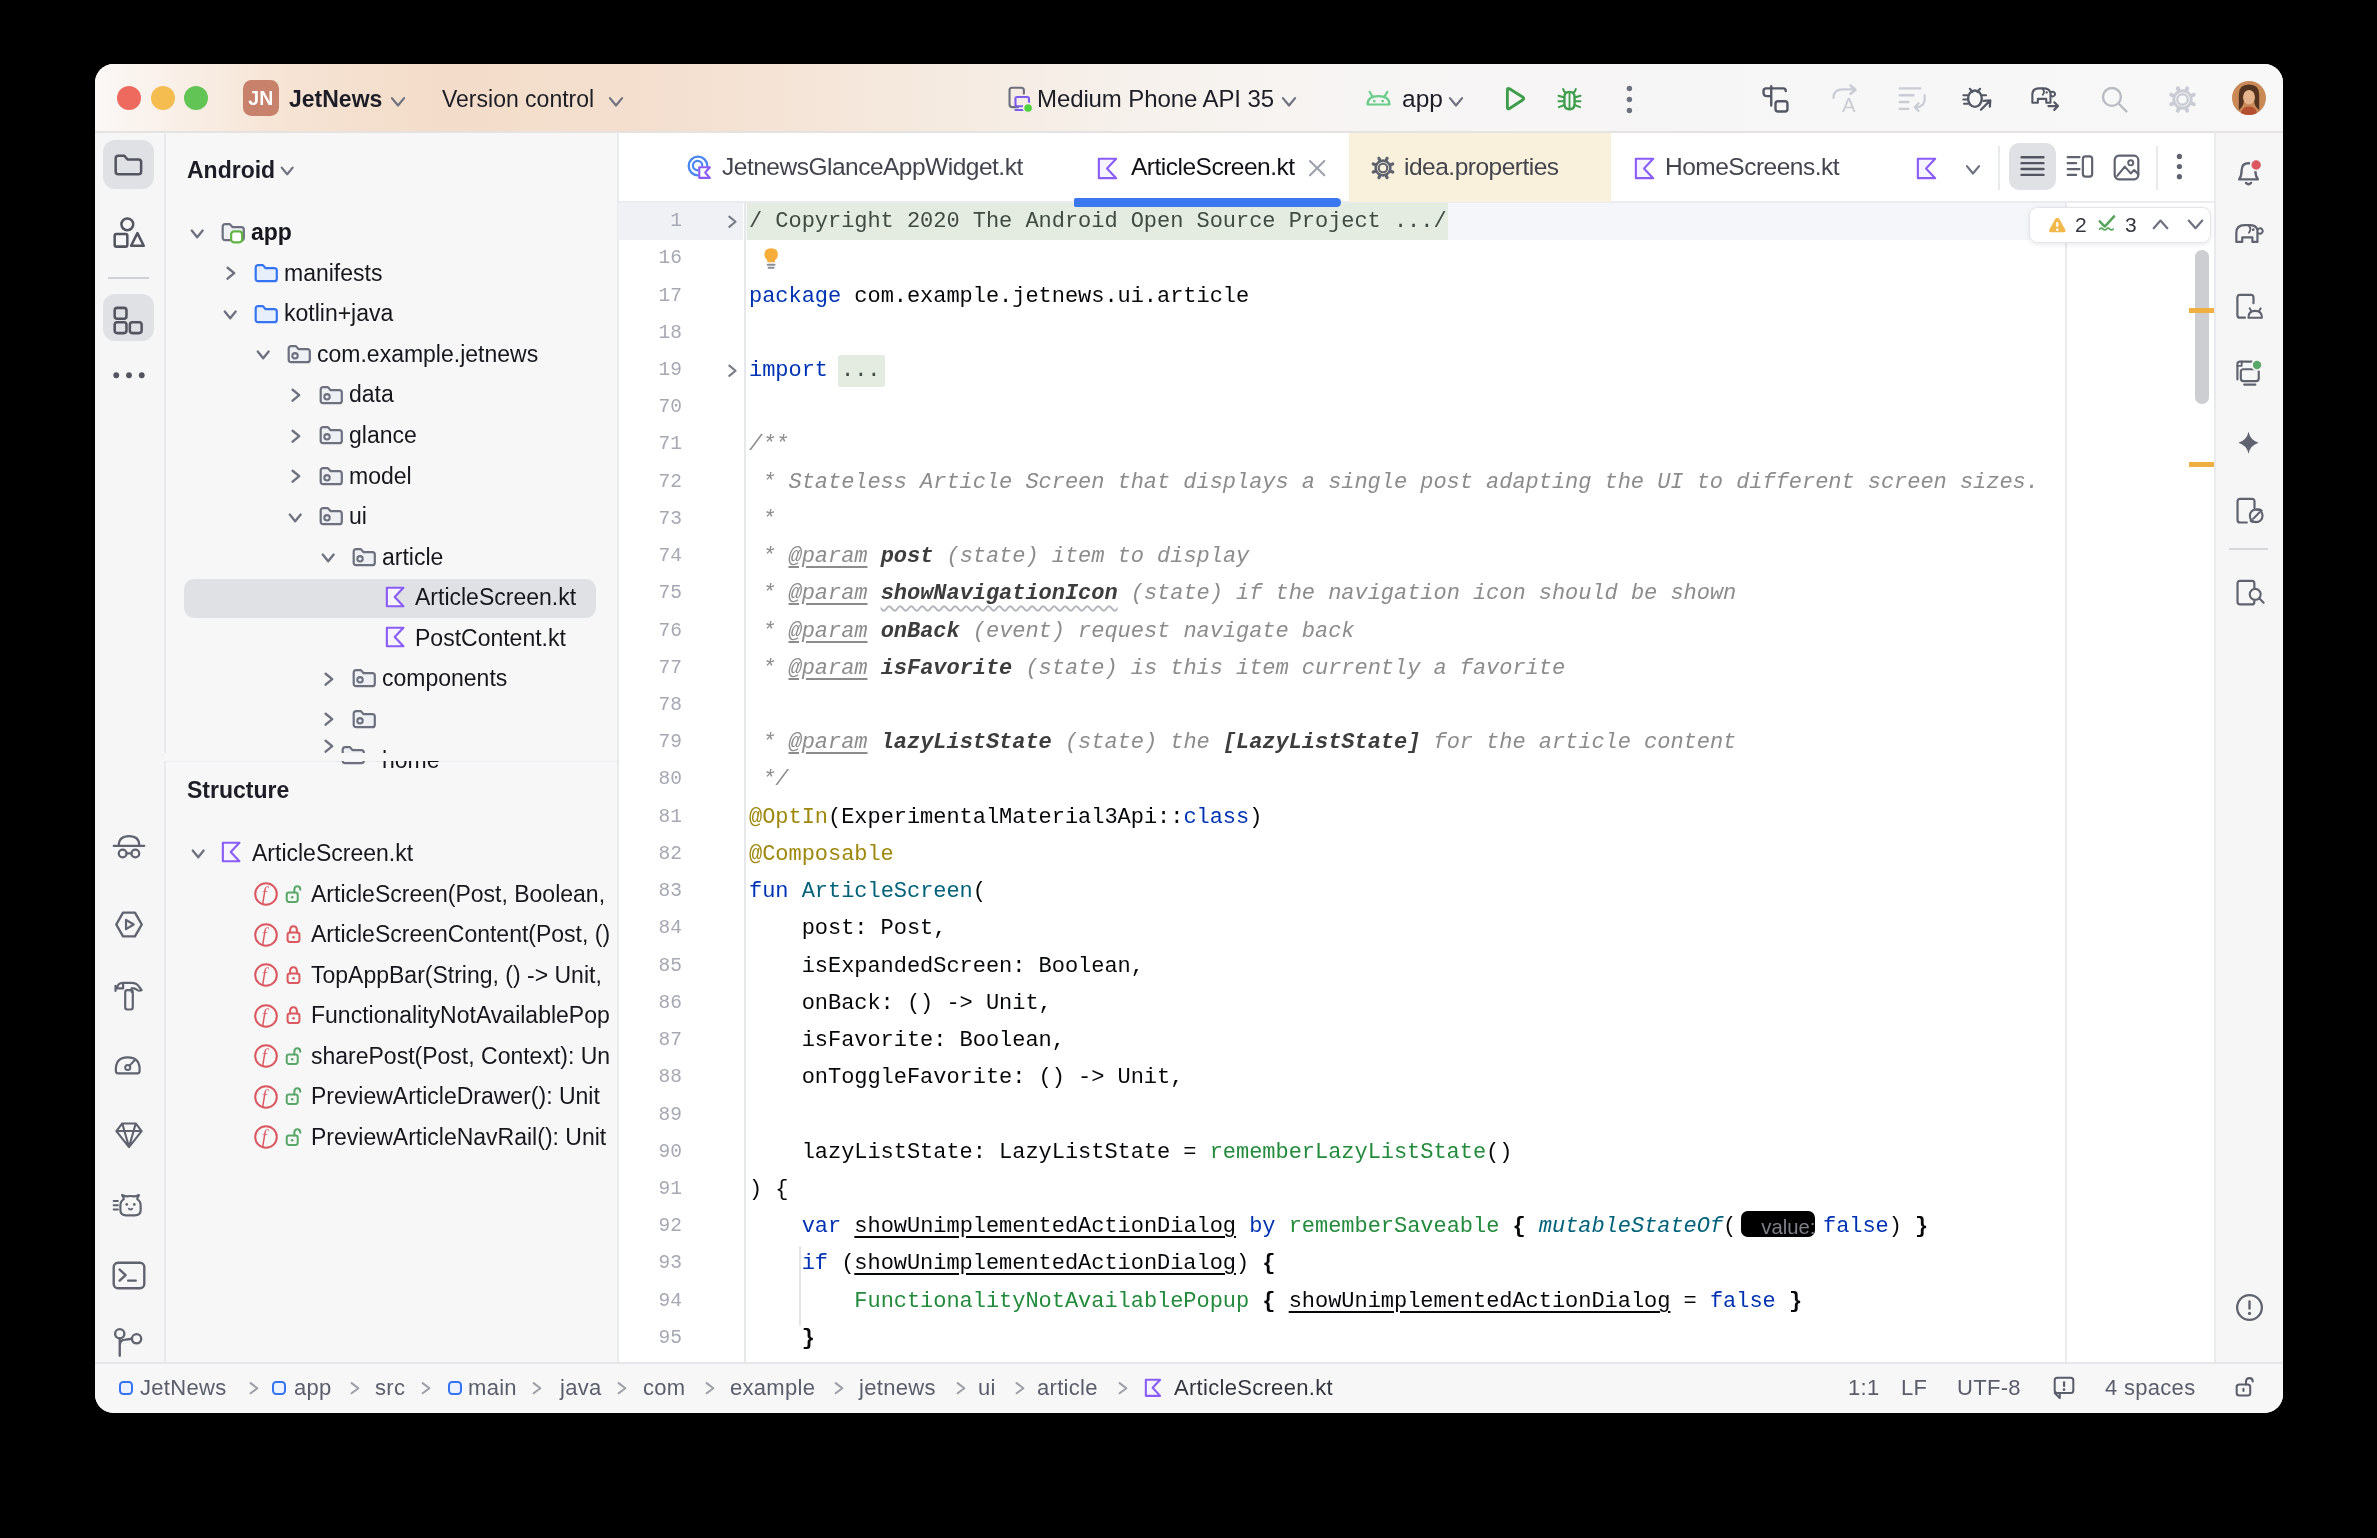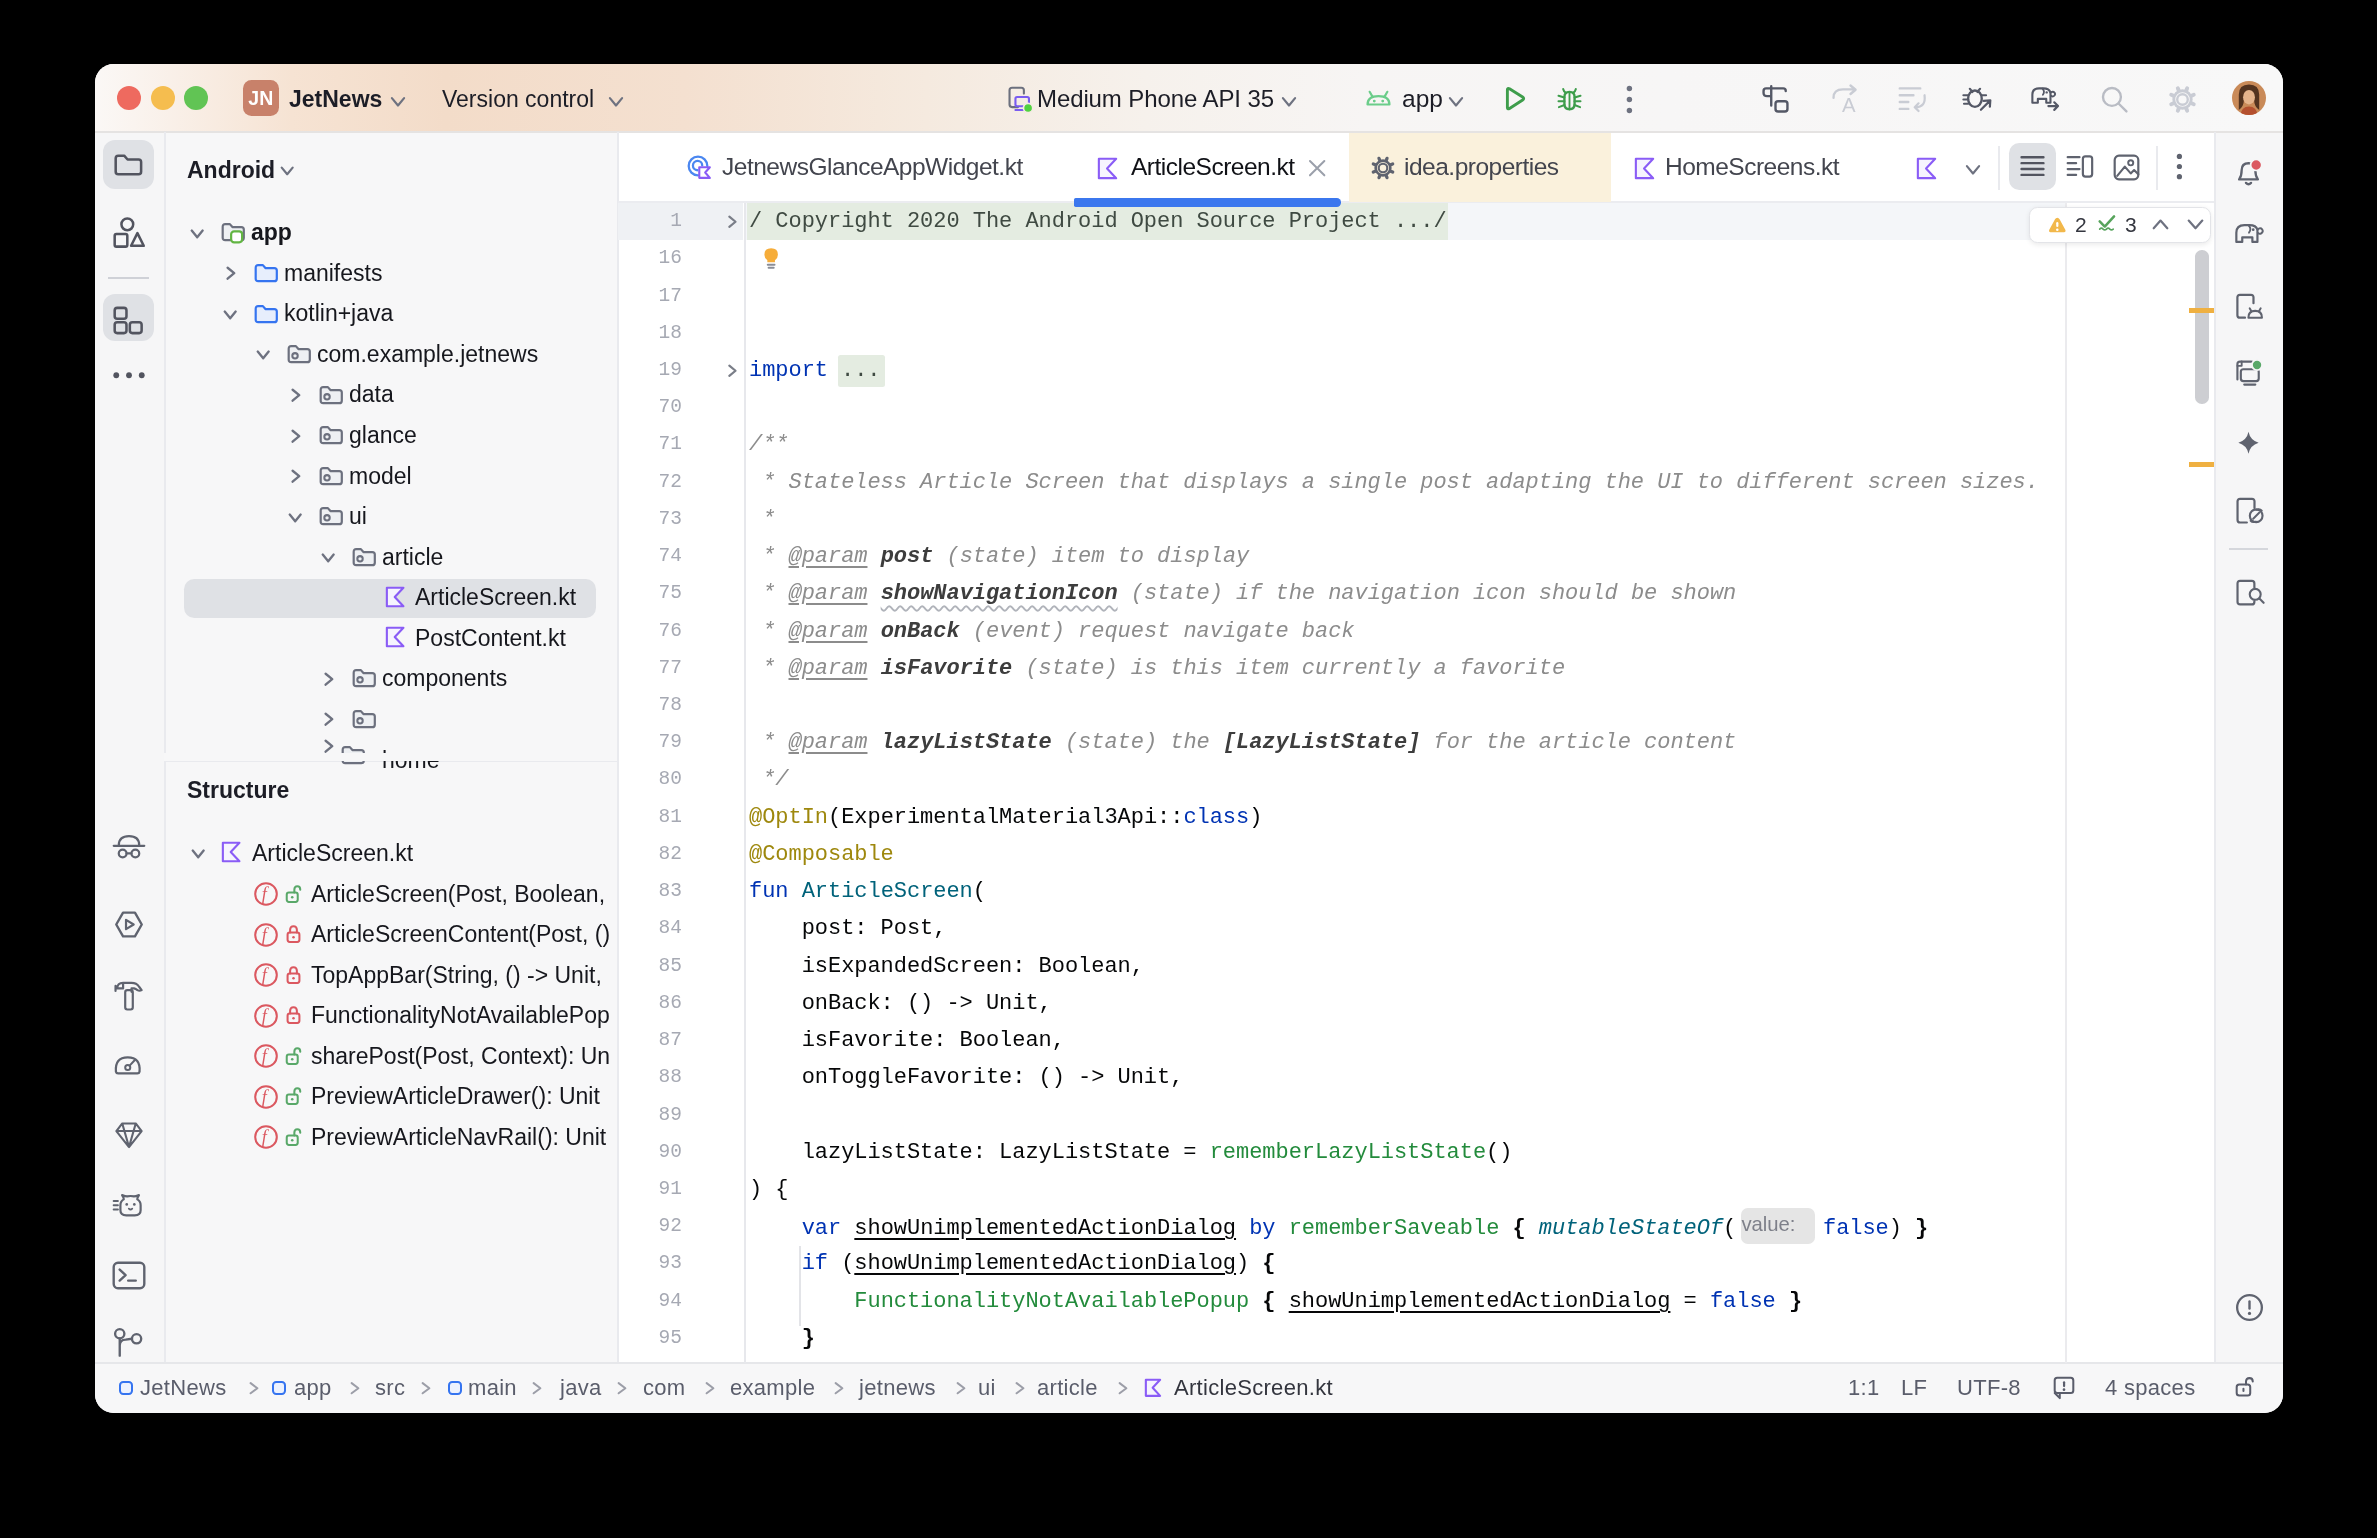--- a/index.html
+++ b/index.html
@@ -10,21 +10,21 @@
 .uit{color:#1c1d26;font-size:23px;white-space:pre}
 .ln{position:absolute;left:749px;height:37px;line-height:37px;font-family:"Liberation Mono",monospace;font-size:22px;letter-spacing:-0.04px;white-space:pre;color:#060708}
 .gn{position:absolute;left:618px;width:64px;height:37px;line-height:37px;text-align:right;font-family:"Liberation Mono",monospace;font-size:19.5px;color:#a6a9b3}
 .k{color:#0033b3}.fn{color:#00627a}.g{color:#238b3c}.an{color:#9e880d}.c{color:#8c8c8c;font-style:italic}
 .cb{color:#3d3d3d;font-weight:bold;font-style:italic}
 .pt{text-decoration:underline;text-underline-offset:4.2px}
 .uu{text-decoration:underline;text-underline-offset:4.2px}
 .sq{text-decoration:underline wavy #b0b3ba;text-underline-offset:6px;text-decoration-thickness:1.7px}
 .brc{font-weight:bold}
 .ti{color:#00627a;font-style:italic}
-.inlay{display:inline-block;vertical-align:middle;margin:0 7.6px 5.1px 5.1px;width:74px;height:36px;border-radius:6.8px;background:#e5e5e5;color:#7e808a;font-family:"Liberation Sans",sans-serif;font-size:20.3px;letter-spacing:0;line-height:32px;text-align:left}
+.inlay{display:inline-block;vertical-align:middle;margin:0 7.6px 5.1px 5.1px;width:74px;height:26px;border-radius:6.8px;background:#000000;color:#7e808a;font-family:"Liberation Sans",sans-serif;font-size:20.3px;letter-spacing:0;line-height:32px;text-align:right}
 .trow{position:absolute;height:41px;line-height:41px;font-size:23px;color:#16171d;white-space:pre}
 .srow{position:absolute;height:41px;line-height:41px;font-size:23px;color:#16171d;white-space:pre}
 .crumb{position:absolute;top:1363px;height:49px;line-height:49px;font-size:22px;letter-spacing:0.3px;color:#5a5d6b;white-space:pre}
 </style></head>
 <body>
 <div class="win">
     <div class="cv">
       <div class="abs" style="left:95px;top:64px;width:2188px;height:68px;background:linear-gradient(90deg,#fbf8f6 0%,#f6e3d3 9%,#f3dcc9 16%,#f4e0d0 27%,#f5eadf 38%,#f6f1ec 48%,#f7f5f4 58%,#f7f6f6 72%,#f8f8f8 100%)"></div>
       <div class="abs" style="left:117px;top:86px;width:24px;height:24px;border-radius:50%;background:#ee6a5f"></div>
       <div class="abs" style="left:151px;top:86px;width:24px;height:24px;border-radius:50%;background:#f5bd4f"></div>
@@ -442,20 +442,21 @@
       </svg>
       <div class="abs" style="left:618px;top:203px;width:125px;height:37px;background:#eff1f4"></div>
       <div class="abs" style="left:744px;top:203px;width:1322px;height:37px;background:#f4f6f9"></div>
       <div class="abs" style="left:747px;top:203px;width:701px;height:37px;background:#e4ece1"></div>
       <div class="abs" style="left:2065px;top:203px;width:1.7px;height:1160px;background:#ebebee"></div>
       <div class="abs" style="left:744px;top:203px;width:1.7px;height:1160px;background:#e7e8ec"></div>
       <div class="abs" style="left:799px;top:1246px;width:1.7px;height:80px;background:#e3e4e8"></div>
       <div class="gn" style="top:203px">1</div>
       <div class="gn" style="top:240px">16</div>
       <div class="gn" style="top:278px">17</div>
+      <div class="ln" style="top:278px"><span class="k">package</span> com.example.jetnews.ui.article</div>
       <div class="gn" style="top:315px">18</div>
       <div class="ln" style="top:315px"></div>
       <div class="gn" style="top:352px">19</div>
       <div class="ln" style="top:352px"><span class="k">import</span></div>
       <div class="gn" style="top:389px">70</div>
       <div class="ln" style="top:389px"></div>
       <div class="gn" style="top:426px">71</div>
       <div class="ln" style="top:426px"><span class="c">/**</span></div>
       <div class="gn" style="top:464px">72</div>
       <div class="ln" style="top:464px"><span class="c"> * Stateless Article Screen that displays a single post adapting the UI to different screen sizes.</span></div>

